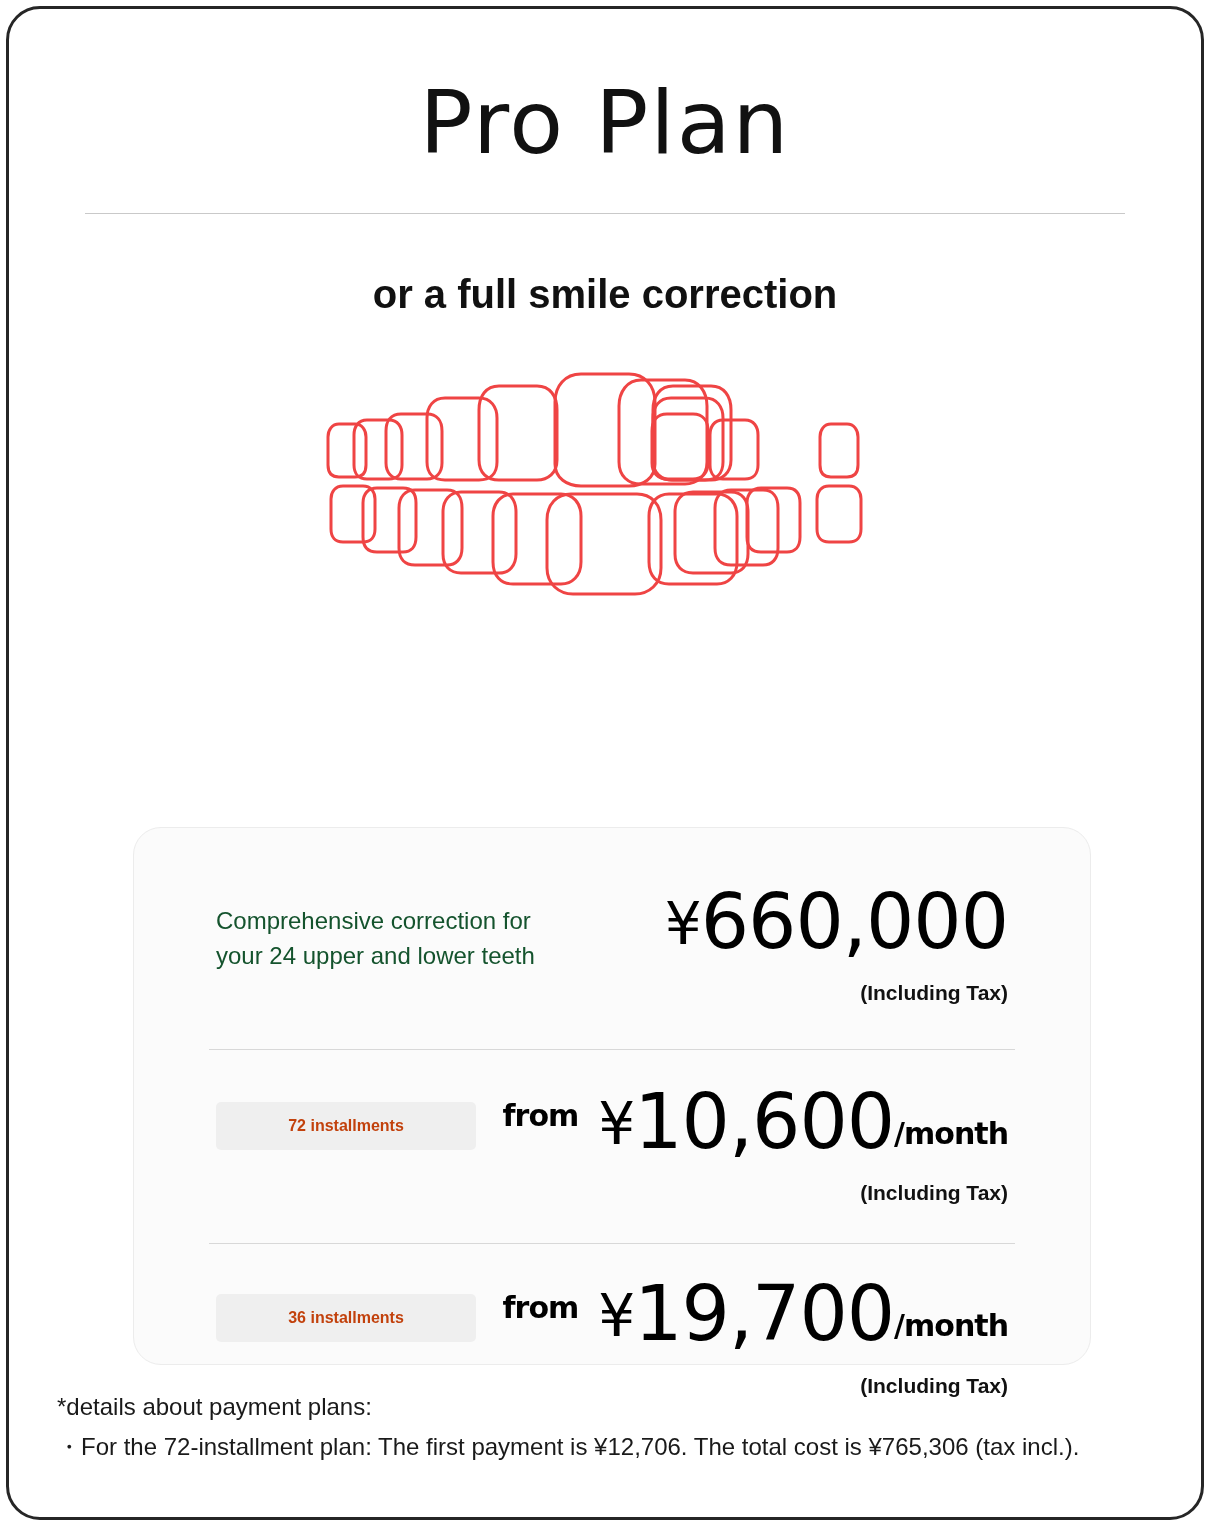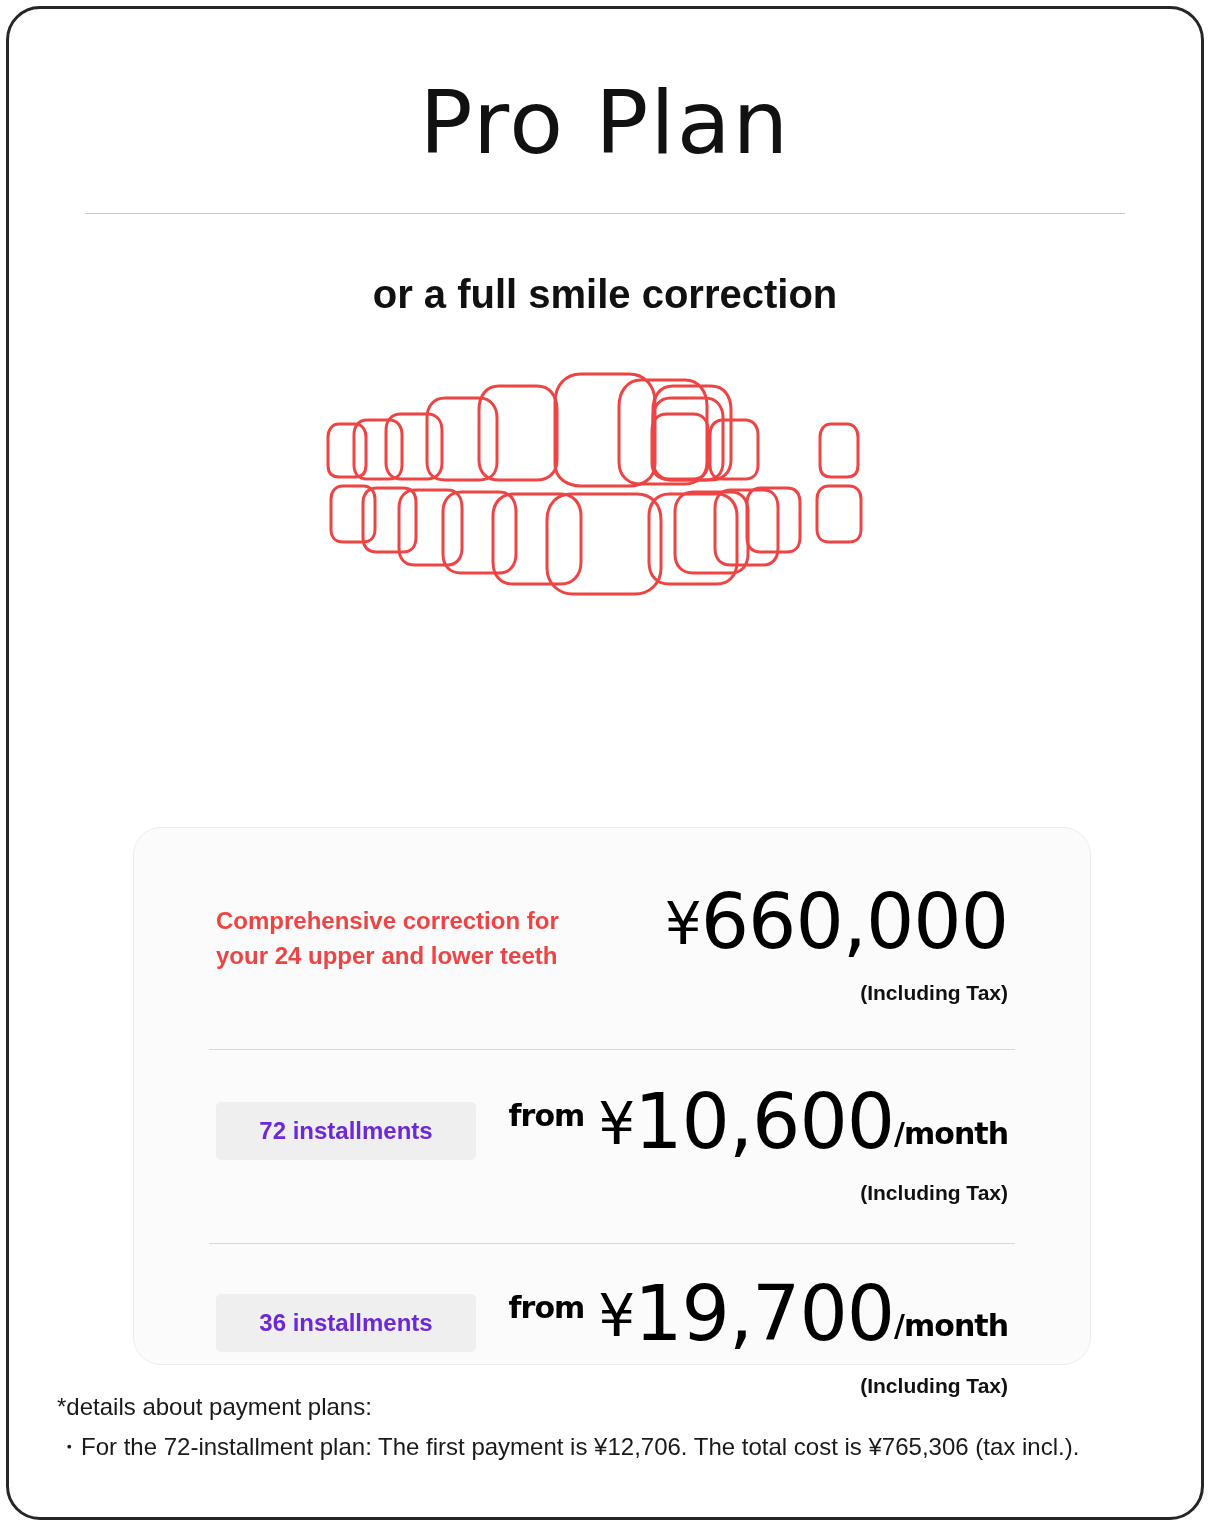--- a/index.html
+++ b/index.html
@@ -76,23 +76,23 @@
     width: 806px;
     height: 1px;
     background: #d8d8d8;
     margin: 0 auto;
   }
   .div-1 { margin-top: 44px; }
   .div-2 { margin-top: 38px; }
 
   .desc {
     font-size: 24px;
-    font-weight: bold;
+    font-weight: normal;
     line-height: 1.45;
-    color: #ef4444;
+    color: #14532d;
     width: 400px;
     padding-top: 18px;
   }
   .amount-col {
     flex: 1;
     text-align: right;
     position: relative;
   }
   .big-price {
     font-size: 76px;
@@ -112,35 +112,35 @@
     font-size: 21px;
     font-weight: bold;
     margin-top: 23px;
     color: #111111;
   }
   .pill {
     display: inline-block;
     background: #efefef;
     border-radius: 5px;
     padding: 15px 30px;
-    font-size: 24px;
-    font-weight: bold;
-    color: #6d28d9;
+    font-size: 16px;
+    font-weight: bold;
+    color: #c2410c;
     min-width: 200px;
     text-align: center;
   }
   .pill-col {
     width: 400px;
     padding-top: 16px;
   }
   .from-label {
     font-size: 30px;
     font-weight: bold;
     vertical-align: 22px;
-    margin-right: 14px;
+    margin-right: 20px;
   }
   .per-month {
     font-size: 30px;
     font-weight: bold;
     vertical-align: 4px;
   }
   .row-2 { margin-top: 36px; }
   .row-3 { margin-top: 34px; }
   .footnotes {
     position: absolute;

